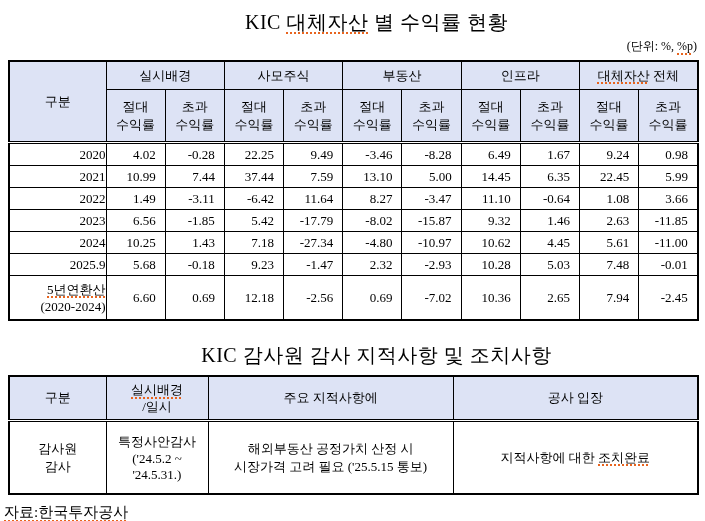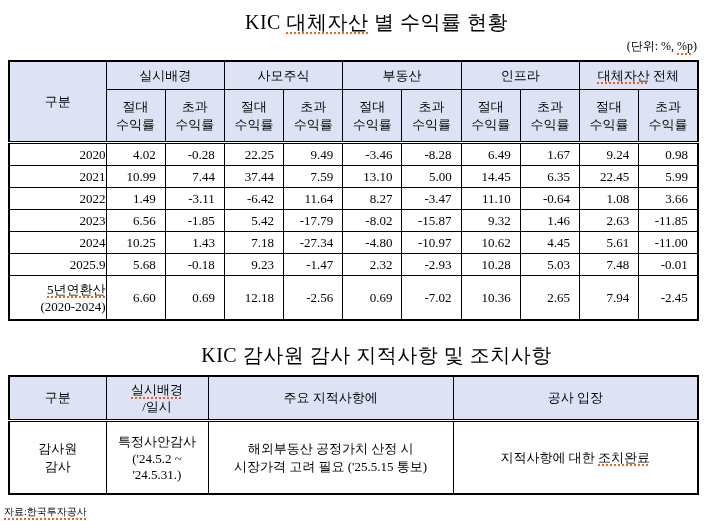--- a/index.html
+++ b/index.html
@@ -20,21 +20,21 @@
   .t1 tbody tr.tall td{height:43px;}
   .t1 td.lbl{text-align:right;}
   .t1 td.num{text-align:right;padding-right:9px;}
   .pre{white-space:pre-line;}
   .sq{text-decoration:underline dotted #e8641e;text-decoration-thickness:2px;text-underline-offset:3px;}
   .t2 thead th{height:42px;border-bottom:3px double #000;}
   .t2 tbody td{height:71px;text-align:center;}
   .t2{margin-top:10px;}
   .title2{margin-top:24px;}
   .tbl1{margin-top:6px;}
-  .source{margin:8px 0 0 4px;font-size:10px;line-height:18px;}
+  .source{margin:8px 0 0 4px;font-size:15px;line-height:18px;}
   .lines div{line-height:17px;}
 </style>
 </head>
 <body>
 
 <div class="doc-title"><span>KIC </span><span class="sq">대체자산</span><span> 별 수익률 현황</span></div>
 
 <div class="unit-note"><span>(단위: %, </span><span class="sq">%p</span><span>)</span></div>
 
 <table class="t1 tbl1">

